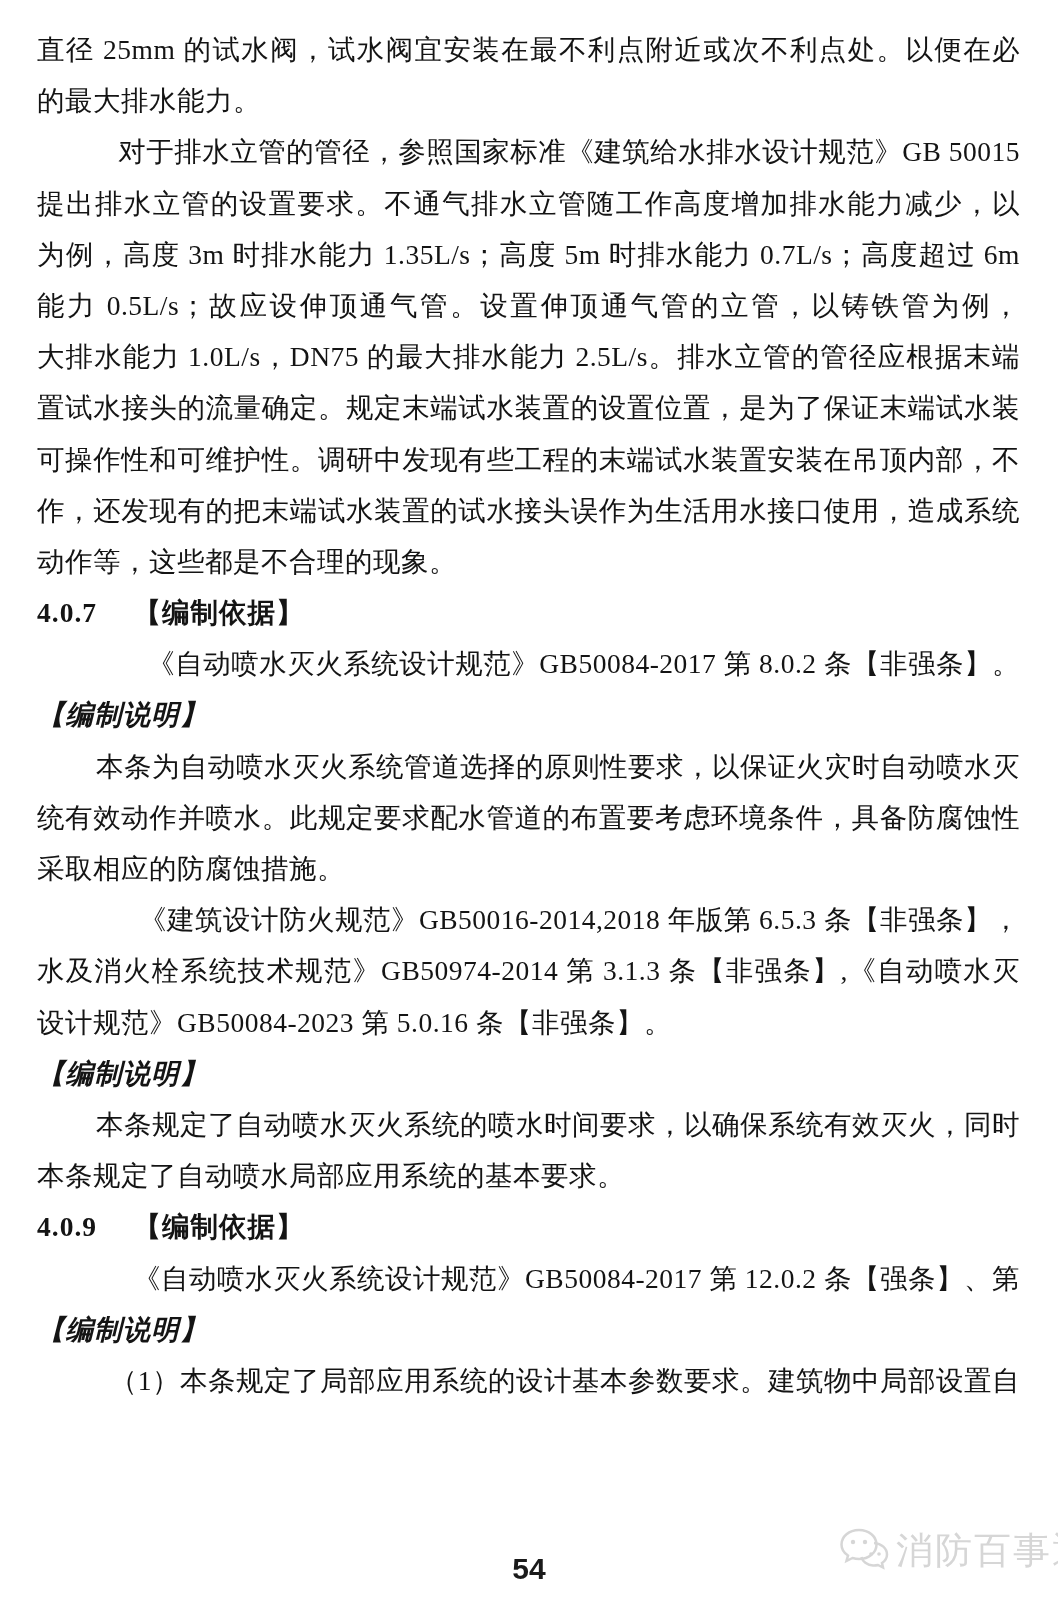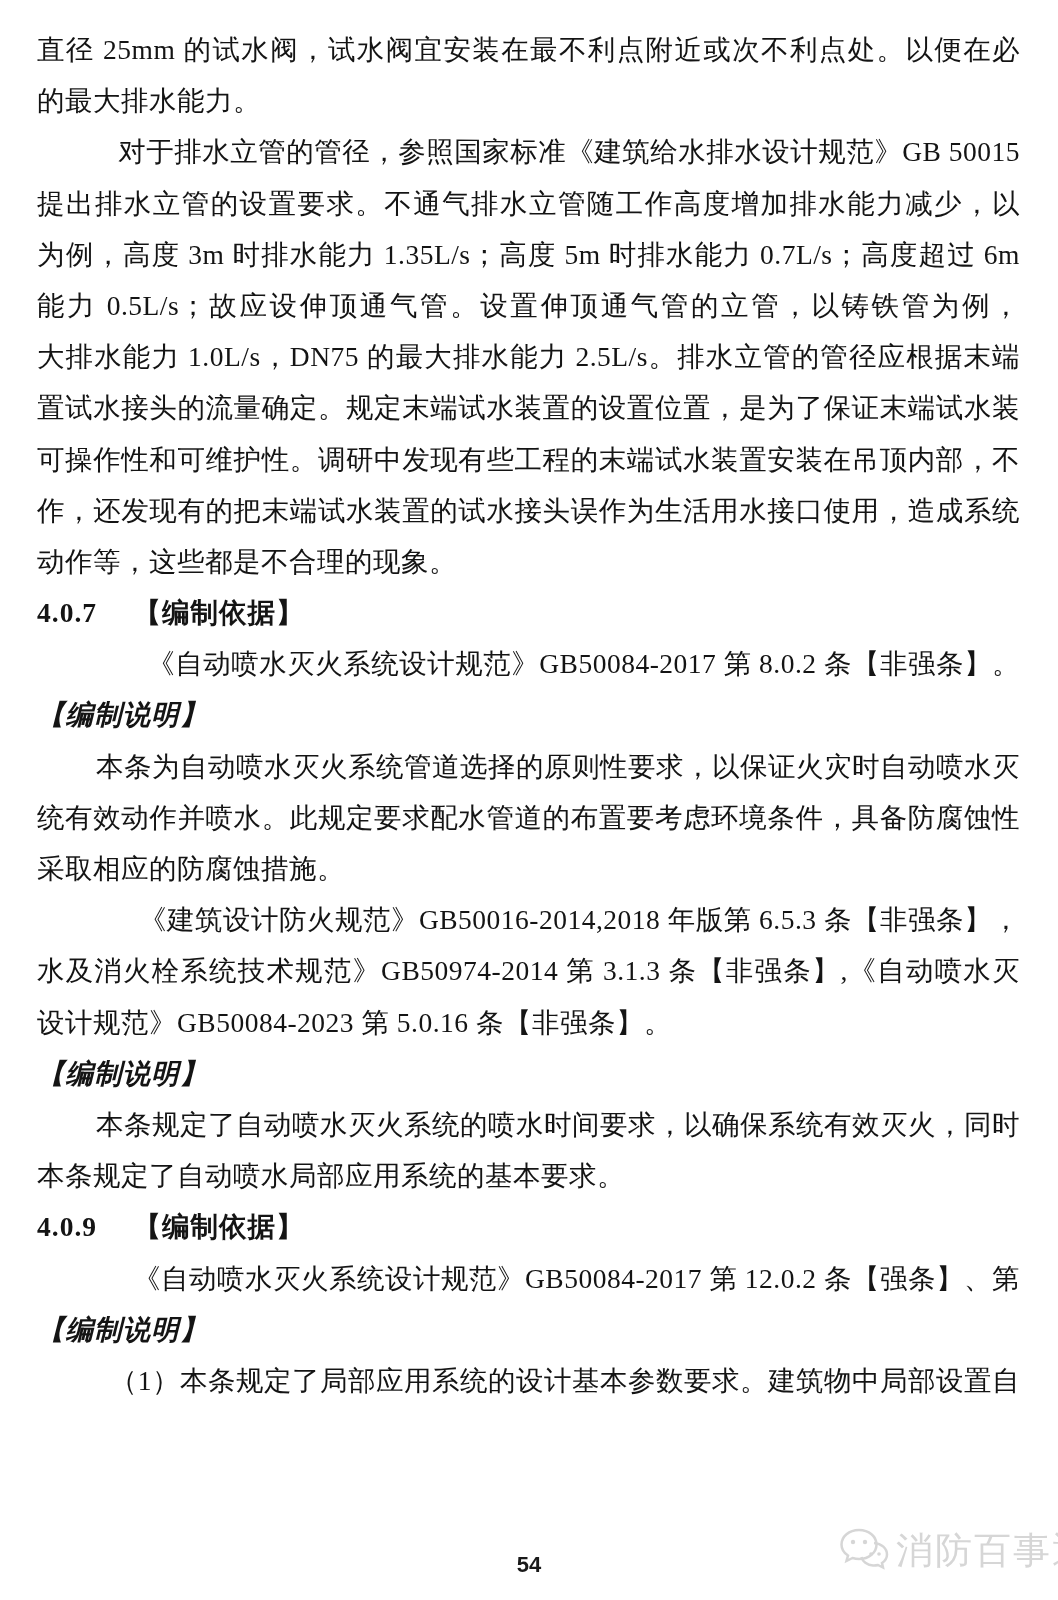--- a/index.html
+++ b/index.html
@@ -36,21 +36,21 @@
   .line.b { font-weight: bold; letter-spacing: 1px; font-style: italic; }
   .line.h { font-weight: bold; letter-spacing: 1px; }
   .footer {
     position: absolute;
     top: 1552px;
     left: 0;
     width: 100%;
     text-align: center;
     font-family: "Liberation Sans", "DejaVu Sans", sans-serif;
     font-weight: bold;
-    font-size: 22px;
+    font-size: 30px;
     color: #1a1a1a;
   }
   .watermark {
     position: absolute;
     left: 838px;
     top: 1526px;
     display: flex;
     align-items: center;
     opacity: 0.55;
     pointer-events: none;

